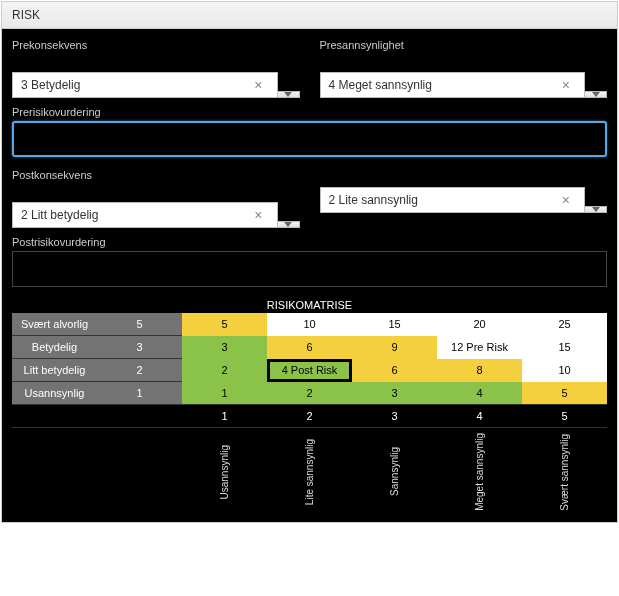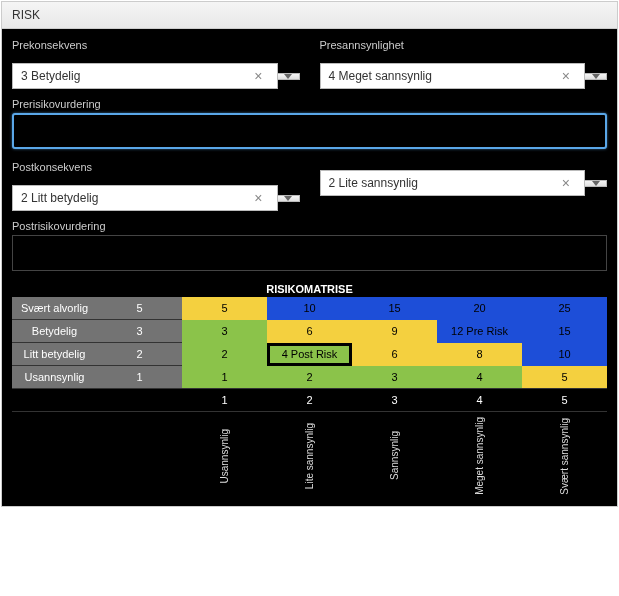--- a/index.html
+++ b/index.html
@@ -1,39 +1,39 @@
 <!DOCTYPE html>
 <html><head>
 <meta charset="utf-8">
 <style>
 *{box-sizing:border-box;margin:0;padding:0;font-family:Arial,sans-serif}
 body{background:#fff;width:619px;height:596px;overflow:hidden}
 .panel{border:1px solid #ccc;background:#fff;width:617px;margin:1px}
 .panel-header{background:linear-gradient(#f5f5f5,#e8e8e8);border-bottom:1px solid #ccc;padding:6px 10px;font-size:12px;font-weight:normal;color:#333}
 .panel-body{background:#000;padding:10px 10px 4px 10px;color:#fff}
-.row{display:flex;gap:20px;margin-bottom:0}
+.row{display:flex;gap:20px;margin-bottom:8px}
 .col{flex:1}
 .label{font-size:11px;color:#ccc;margin-bottom:3px;display:block}
-.select-wrap{display:flex;align-items:center;height:44px}
+.select-wrap{display:flex;align-items:flex-end;height:44px}
 .select-input{flex:1;background:#fff;color:#333;border:1px solid #bbb;padding:4px 8px;font-size:12px;display:flex;align-items:center;justify-content:space-between}
 .clear-btn{color:#888;cursor:pointer;padding:0 6px;font-size:14px}
 .dd-btn{width:22px;background:linear-gradient(#f5f5f5,#e0e0e0);border:1px solid #bbb;border-left:none;display:flex;align-items:center;justify-content:center;cursor:pointer}
 .caret{width:0;height:0;border-left:4px solid transparent;border-right:4px solid transparent;border-top:5px solid #666}
 .textarea{width:100%;background:#000;border:1px solid #444;height:36px;color:#fff;padding:4px;font-size:12px;resize:none}
 .textarea.focused{border:2px solid #5aa7e8;border-radius:3px;box-shadow:0 0 3px rgba(90,167,232,.6)}
-.matrix-title{text-align:center;font-size:11px;font-weight:bold;color:#fff;margin:8px 0 2px}
+.matrix-title{text-align:center;font-size:11px;font-weight:normal;color:#fff;margin:8px 0 2px}
 table.matrix{width:100%;border-collapse:collapse;table-layout:fixed}
 .matrix td,.matrix th{text-align:center;font-size:11px;padding:5px 2px;font-weight:normal;color:#000}
 .matrix .hdr-cell{background:#737373;color:#fff;border-bottom:1px solid #333}
 .matrix .num-row td{background:#000;color:#fff;border-top:1px solid #333}
 .matrix .axis-row td{background:#000;color:#fff;height:90px;vertical-align:middle;border-top:1px solid #333}
 .rot{writing-mode:vertical-rl;transform:rotate(180deg);display:inline-block;font-size:10px;color:#ddd;white-space:nowrap}
 .g{background:#8bc34a}
 .y{background:#f4d03f}
-.r{background:#1d4ed8}
+.r{background:#ffffff}
 .hl{outline:3px solid #000;outline-offset:-3px;font-weight:bold}
 .row-label{color:#fff;background:#000;text-align:center}
 .row-num{color:#fff;background:#000;text-align:center}
 </style>
 </head>
 <body>
 
 <div class="panel">
   <div class="panel-header">RISK</div>
   <div class="panel-body">

